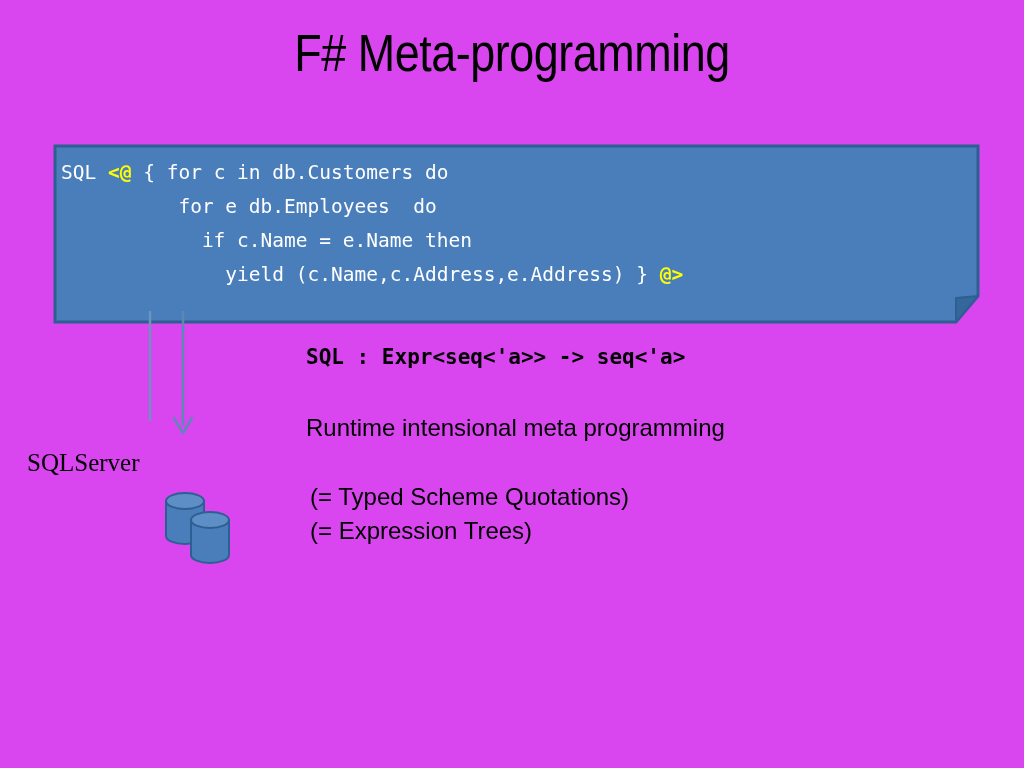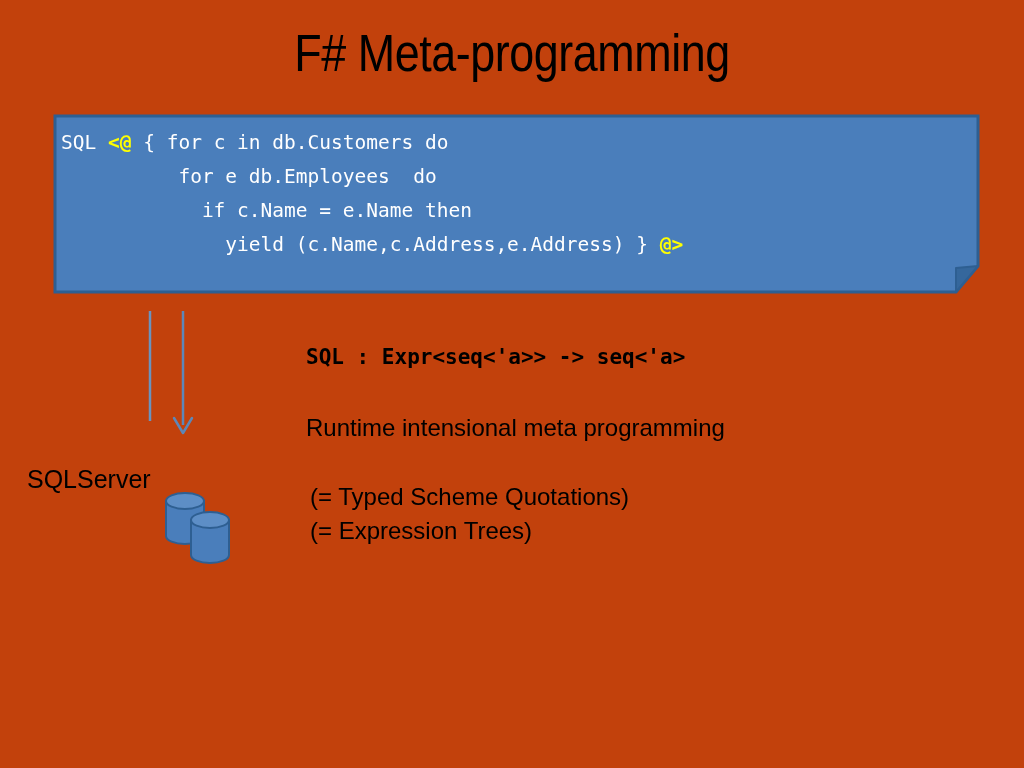--- a/index.html
+++ b/index.html
@@ -14,21 +14,21 @@
     position: relative;
     overflow: hidden;
     font-family: "Liberation Sans", sans-serif;
     color: #000000;
   }
   #slide {
     position: absolute;
     inset: 0;
     width: 1024px;
     height: 768px;
-    background: #c2410c;
+    background: #d946ef;
   }
 
   
   #slide-title {
     position: absolute;
     left: 0;
     top: 24px;
     width: 1024px;
     text-align: center;
     font-family: "Liberation Sans Narrow", "Liberation Sans", sans-serif;
@@ -39,21 +39,21 @@
     color: #000000;
     white-space: nowrap;
     transform: scaleX(0.88);
     transform-origin: center top;
   }
 
   
   #code-callout {
     position: absolute;
     left: 53px;
-    top: 114px;
+    top: 144px;
     width: 927px;
     height: 180px;
   }
   #code-callout .shape-svg {
     position: absolute;
     left: 0;
     top: 0;
     width: 927px;
     height: 180px;
   }
@@ -83,22 +83,22 @@
     left: 120px;
     top: 305px;
     width: 140px;
     height: 145px;
   }
 
   
   #sqlserver-label {
     position: absolute;
     left: 27px;
-    top: 464px;
-    font-family: Liberation Sans, sans-serif;
+    top: 448px;
+    font-family: Liberation Serif, serif;
     font-size: 25px;
     line-height: 30px;
     color: #000000;
     white-space: nowrap;
   }
 
   
   #db-icon {
     position: absolute;
     left: 160px;

